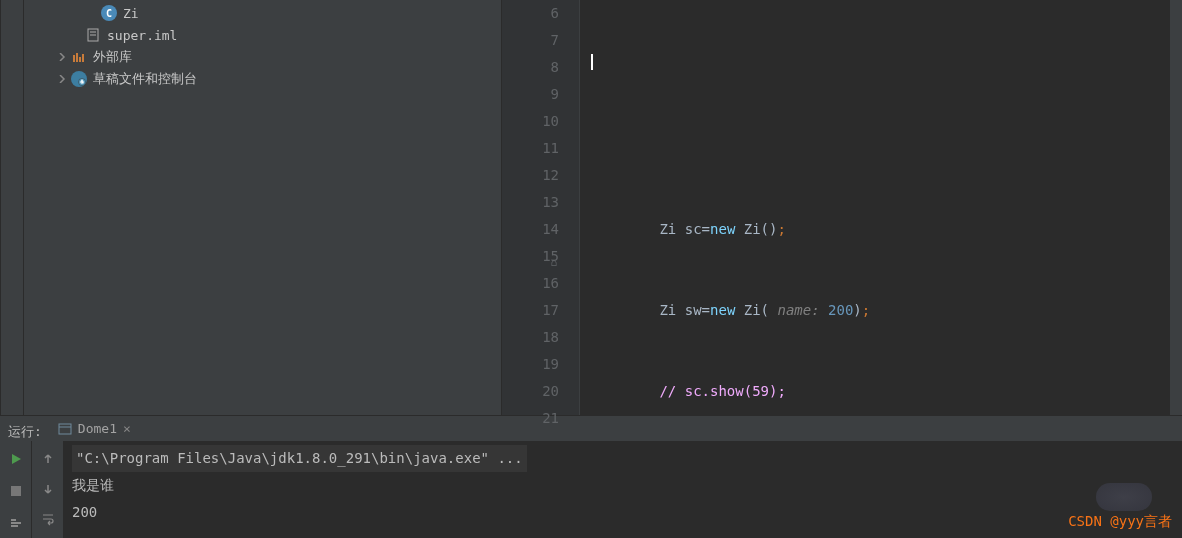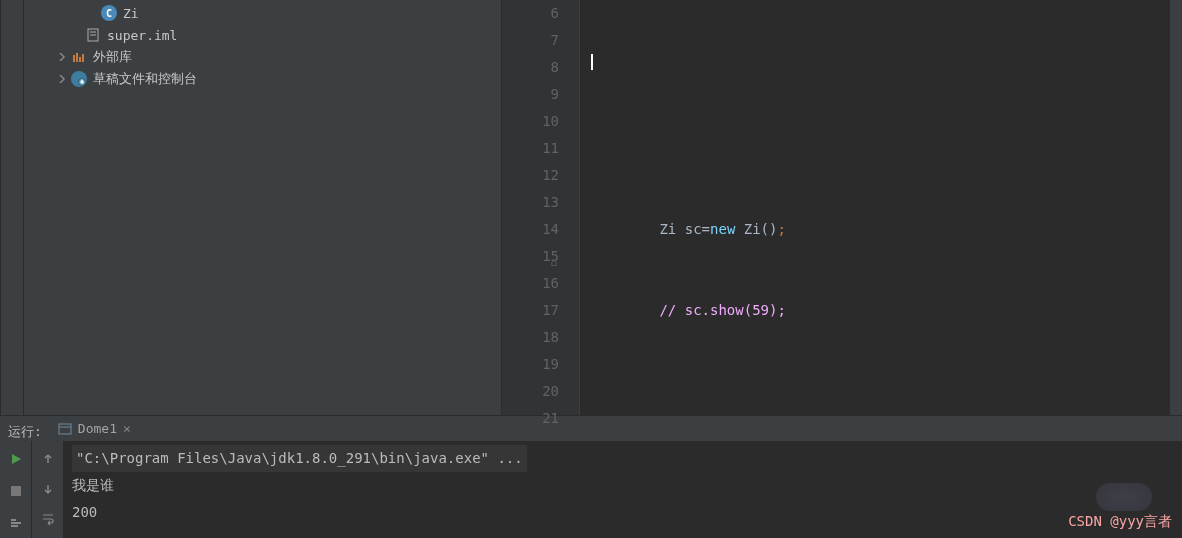--- a/index.html
+++ b/index.html
@@ -194,21 +194,21 @@
 .console-line.cmd {
   background: #363636;
   display: inline-block;
   padding: 0 4px;
 }
 .console-line { color: #bbb; }
 .watermark {
   position: absolute;
   right: 10px;
   bottom: 4px;
-  color: #fca5a5;
+  color: #f97316;
   font-size: 14px;
 }
 .php-badge {
   position: absolute;
   right: 30px;
   bottom: 28px;
   width: 56px;
   height: 28px;
   border-radius: 14px;
   background: radial-gradient(ellipse at center, #8a8fbb 0%, #5b5f8a 100%);
@@ -286,20 +286,21 @@
       <div class="ln">17</div>
       <div class="ln">18</div>
       <div class="ln">19</div>
       <div class="ln">20</div>
       <div class="ln">21</div>
     </div>
     <div class="code">
       <div class="code-line" style="position:relative"><span class="caret-line"></span></div>
       <div class="code-line"></div>
       <div class="code-line">        <span class="type">Zi </span><span class="var">sc</span><span class="op">=</span><span class="kw">new </span><span class="type">Zi</span><span class="paren">()</span><span class="semi">;</span></div>
+      <div class="code-line">        <span class="type">Zi </span><span class="var">sw</span><span class="op">=</span><span class="kw">new </span><span class="type">Zi</span><span class="paren">( </span><span class="paramname">name: </span><span class="num">200</span><span class="paren">)</span><span class="semi">;</span></div>
       <div class="code-line">        <span class="comment">// sc.show(59);</span></div>
       <div class="code-line"></div>
       
       
       
       
       
       
       
       

